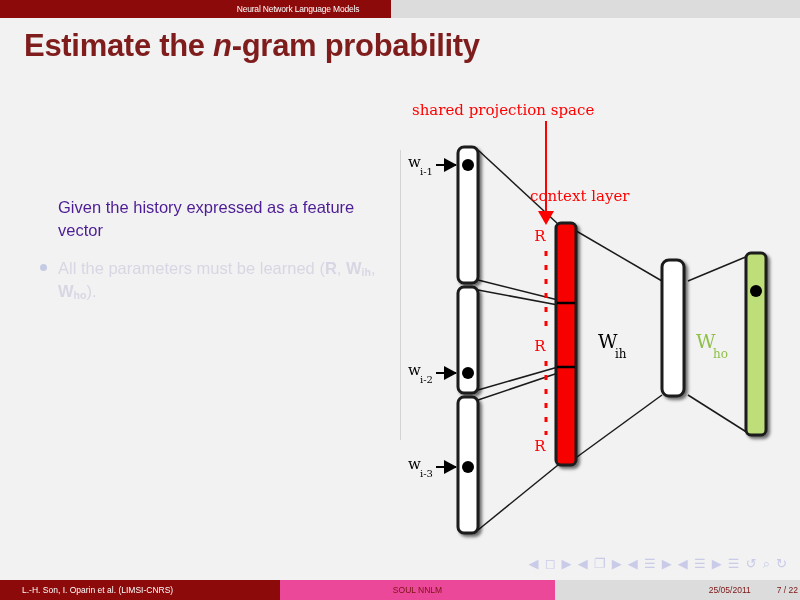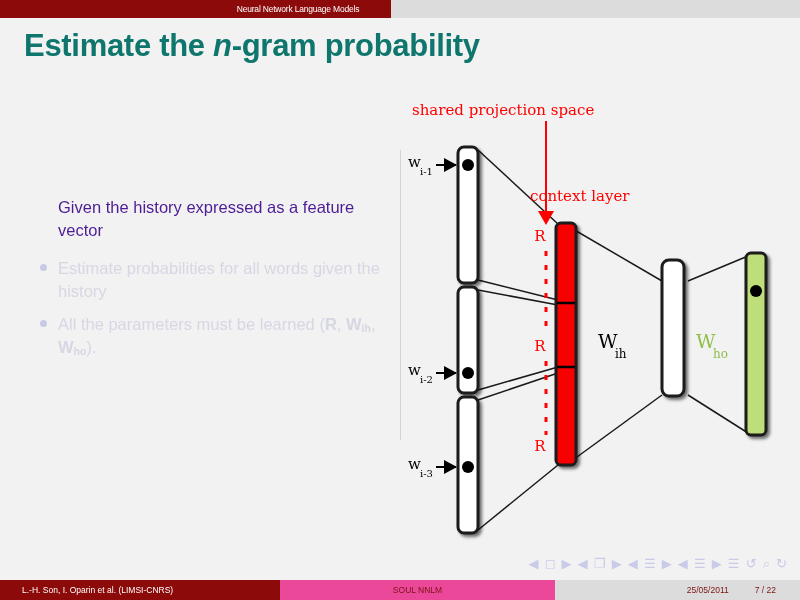--- a/index.html
+++ b/index.html
@@ -34,21 +34,21 @@
     white-space:nowrap;
   }
   #topbar .seg-rest{
     position:absolute;left:391px;top:0;width:409px;height:18px;
     background:#dcdcdc;
   }
 
   
   #title{
     position:absolute;left:24px;top:28px;
-    color:#0f766e;
+    color:#7f1d1d;
     font-size:31px;
     font-weight:bold;
     letter-spacing:-0.3px;
     white-space:nowrap;
   }
   #title .ital{font-style:italic;}
 
   
   #textcol{
     position:absolute;left:40px;top:196px;width:355px;
@@ -162,21 +162,21 @@
   }
   #footer .f-right{
     position:absolute;left:555px;top:0;width:245px;height:20px;
     background:#dcdcdc;
     display:flex;align-items:center;justify-content:flex-end;
   }
   #footer .f-right .date{
     color:#7a1414;font-size:8.5px;margin-right:26px;white-space:nowrap;
   }
   #footer .f-right .pageno{
-    color:#7a1414;font-size:8.5px;margin-right:24px;white-space:nowrap;
+    color:#7a1414;font-size:8.5px;margin-right:2px;white-space:nowrap;
   }
 </style>
 </head>
 <body>
 
 <div id="topbar">
   <div class="seg-left"></div>
   <div class="seg-active">
     <span>Neural Network Language Models</span>
   </div>
@@ -187,23 +187,20 @@
   <span>Estimate the </span><span class="ital">n</span><span>-gram probability</span>
 </div>
 
 <div id="textcol">
 
   <p class="lead">Given the history expressed as a feature vector</p>
 
   <ul class="bullets">
 
 
-    <li>
-      <span class="dot"></span><span>Estimate probabilities for all words given the history</span>
-    </li>
 
     <li>
       <span class="dot"></span><span>All the parameters must be learned (</span><span class="mathb">R</span><span>, </span><span class="mathb">W</span><span class="sub mathb">ih</span><span>, </span><span class="mathb">W</span><span class="sub mathb">ho</span><span>).</span>
     </li>
 
   </ul>
 </div>
 
 <div id="vsep"></div>
 

